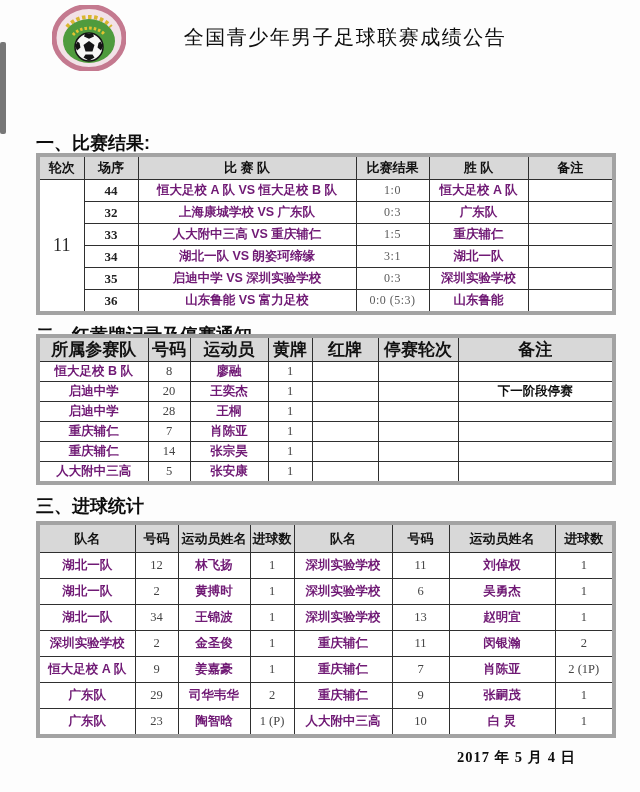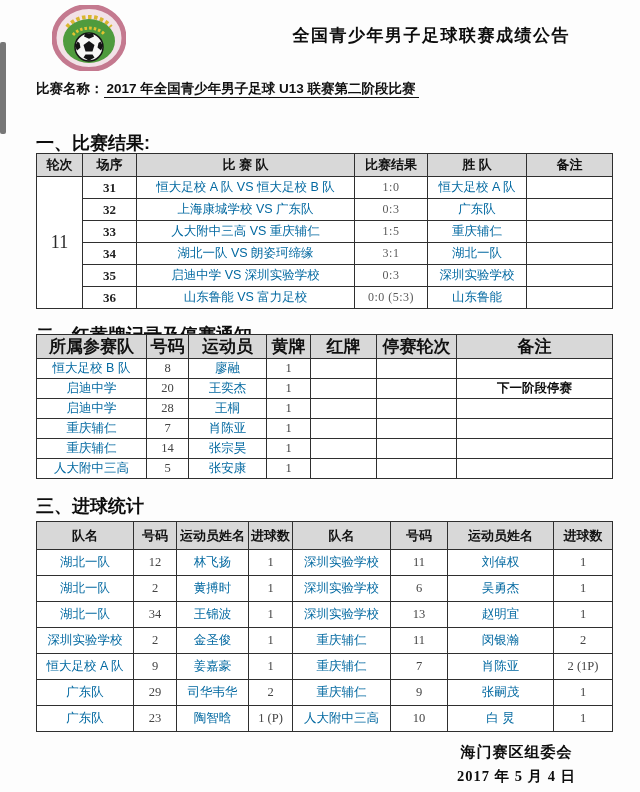--- a/index.html
+++ b/index.html
@@ -15,54 +15,54 @@
 
   
   .edge-mark { position:absolute; left:0; top:42px; width:6px; height:92px;
     background:#4a4a4a; opacity:.75; border-radius:2px; }
 
   
   .logo { position:absolute; left:52px; top:5px; width:74px; height:66px; }
 
   
   .title { position:absolute; left:120px; top:24px; width:450px;
-    text-align:right; font-size:17px; font-weight:700; letter-spacing:1.5px;
+    text-align:center; font-size:20px; font-weight:400; letter-spacing:1.5px;
     color:#0d0d0d; }
 
   
   .info-line { position:absolute; left:36px; font-size:13.5px; font-weight:700; color:#111; white-space:nowrap; }
   .info-1 { top:80px; }
   .info-2 { top:106px; }
   .uline { border-bottom:1.6px solid #111; padding:0 3px 1px 3px; }
   .gap { display:inline-block; width:14px; }
 
   
   .sec-h { position:absolute; left:36px; font-size:18px; font-weight:700; color:#0d0d0d; }
   .h1 { top:131px; }
   .h2 { top:323px; }
   .h3 { top:494px; }
 
   
   table { position:absolute; left:36px; border-collapse:collapse; table-layout:fixed;
     width:576px; background:#fff; }
   th, td { border:1px solid #2f2f2f; text-align:center; vertical-align:middle;
     padding:0 2px; overflow:hidden; white-space:nowrap; }
-  table { border:1px solid #a3a3a3; }
+  table { border:4px solid #a3a3a3; }
   th { background:#d8d8d8; font-size:13px; font-weight:700; color:#111; }
   .t1 { top:153px; }
   .t2 { top:334px; }
   .t3 { top:521px; }
   .t1 th { height:22px; }
   .t1 td { height:21px; }
   .t2 th { height:20px; font-size:17px; }
   .t2 td { height:19px; }
   .t3 th { height:27px; }
   .t3 td { height:25px; }
 
-  .zh { font-weight:400; font-size:12.5px; color:#0369a1; }
+  .zh { font-weight:700; font-size:12.5px; color:#701a75; }
   .t3 .zh { font-size:12.5px; }
   .num { font-family:"Liberation Serif", serif; font-size:12.5px; color:#444; font-weight:400; }
   .num-b { font-family:"Liberation Serif", serif; font-size:13px; color:#222; font-weight:700; }
   .score { font-family:"Liberation Serif", serif; font-size:12px; color:#5a5a5a; letter-spacing:.5px; }
   .round-big { font-family:"Liberation Serif", serif; font-size:18px; color:#2a2a2a; font-weight:400; }
   .note-b { font-weight:700; font-size:12.5px; color:#0d0d0d; }
 
   
   .footer { position:absolute; right:64px; top:743px; text-align:center; }
   .footer-line1 { font-size:15px; font-weight:700; letter-spacing:1px; color:#0d0d0d; }
@@ -87,23 +87,20 @@
       <polygon points="37,36 42.5,40 40.5,46.5 33.5,46.5 31.5,40" fill="#141414"></polygon>
       <polygon points="33,28.8 41,28.8 42,31.5 37,33.8 32,31.5" fill="#141414"></polygon>
       <polygon points="48.5,36.5 51,41 49,45.5 45.5,42.5 46.5,38" fill="#141414"></polygon>
       <polygon points="25.5,36.5 23,41 25,45.5 28.5,42.5 27.5,38" fill="#141414"></polygon>
       <polygon points="31.5,52.5 37,55.8 42.5,52.5 40.5,49.5 33.5,49.5" fill="#141414"></polygon>
     </svg>
   </div>
 
   <div class="title">全国青少年男子足球联赛成绩公告</div>
 
-  <div class="info-line info-1">
-    <span>比赛名称：</span><span class="uline">2017 年全国青少年男子足球 U13 联赛第二阶段比赛</span>
-  </div>
 
 
   <div class="sec-h h1">一、比赛结果:</div>
 
   <table class="t1">
     <colgroup>
         <col style="width:46px">
         <col style="width:54px">
         <col style="width:218px">
         <col style="width:73px">
@@ -114,21 +111,21 @@
         <tr>
       <th>轮次</th>
       <th>场序</th>
       <th>比 赛 队</th>
       <th>比赛结果</th>
       <th>胜 队</th>
       <th>备注</th>
     </tr>
     <tr>
       <td class="round-big" rowspan="6">11</td>
-      <td class="num-b">31</td>
+      <td class="num-b">44</td>
       <td class="zh">恒大足校 A 队 VS 恒大足校 B 队</td>
       <td class="score">1:0</td>
       <td class="zh">恒大足校 A 队</td>
       <td></td>
     </tr>
     <tr>
       <td class="num-b">32</td>
       <td class="zh">上海康城学校 VS 广东队</td>
       <td class="score">0:3</td>
       <td class="zh">广东队</td>
@@ -335,17 +332,16 @@
       <td class="num">1 (P)</td>
       <td class="zh">人大附中三高</td>
       <td class="num">10</td>
       <td class="zh">白 炅</td>
       <td class="num">1</td>
     </tr>
   </tbody>
     </table>
 
   <div class="footer">
-    <div class="footer-line1">海门赛区组委会</div>
     <div class="footer-line2">2017 年 5 月 4 日</div>
   </div>
 
 </div>
 
 </body></html>

